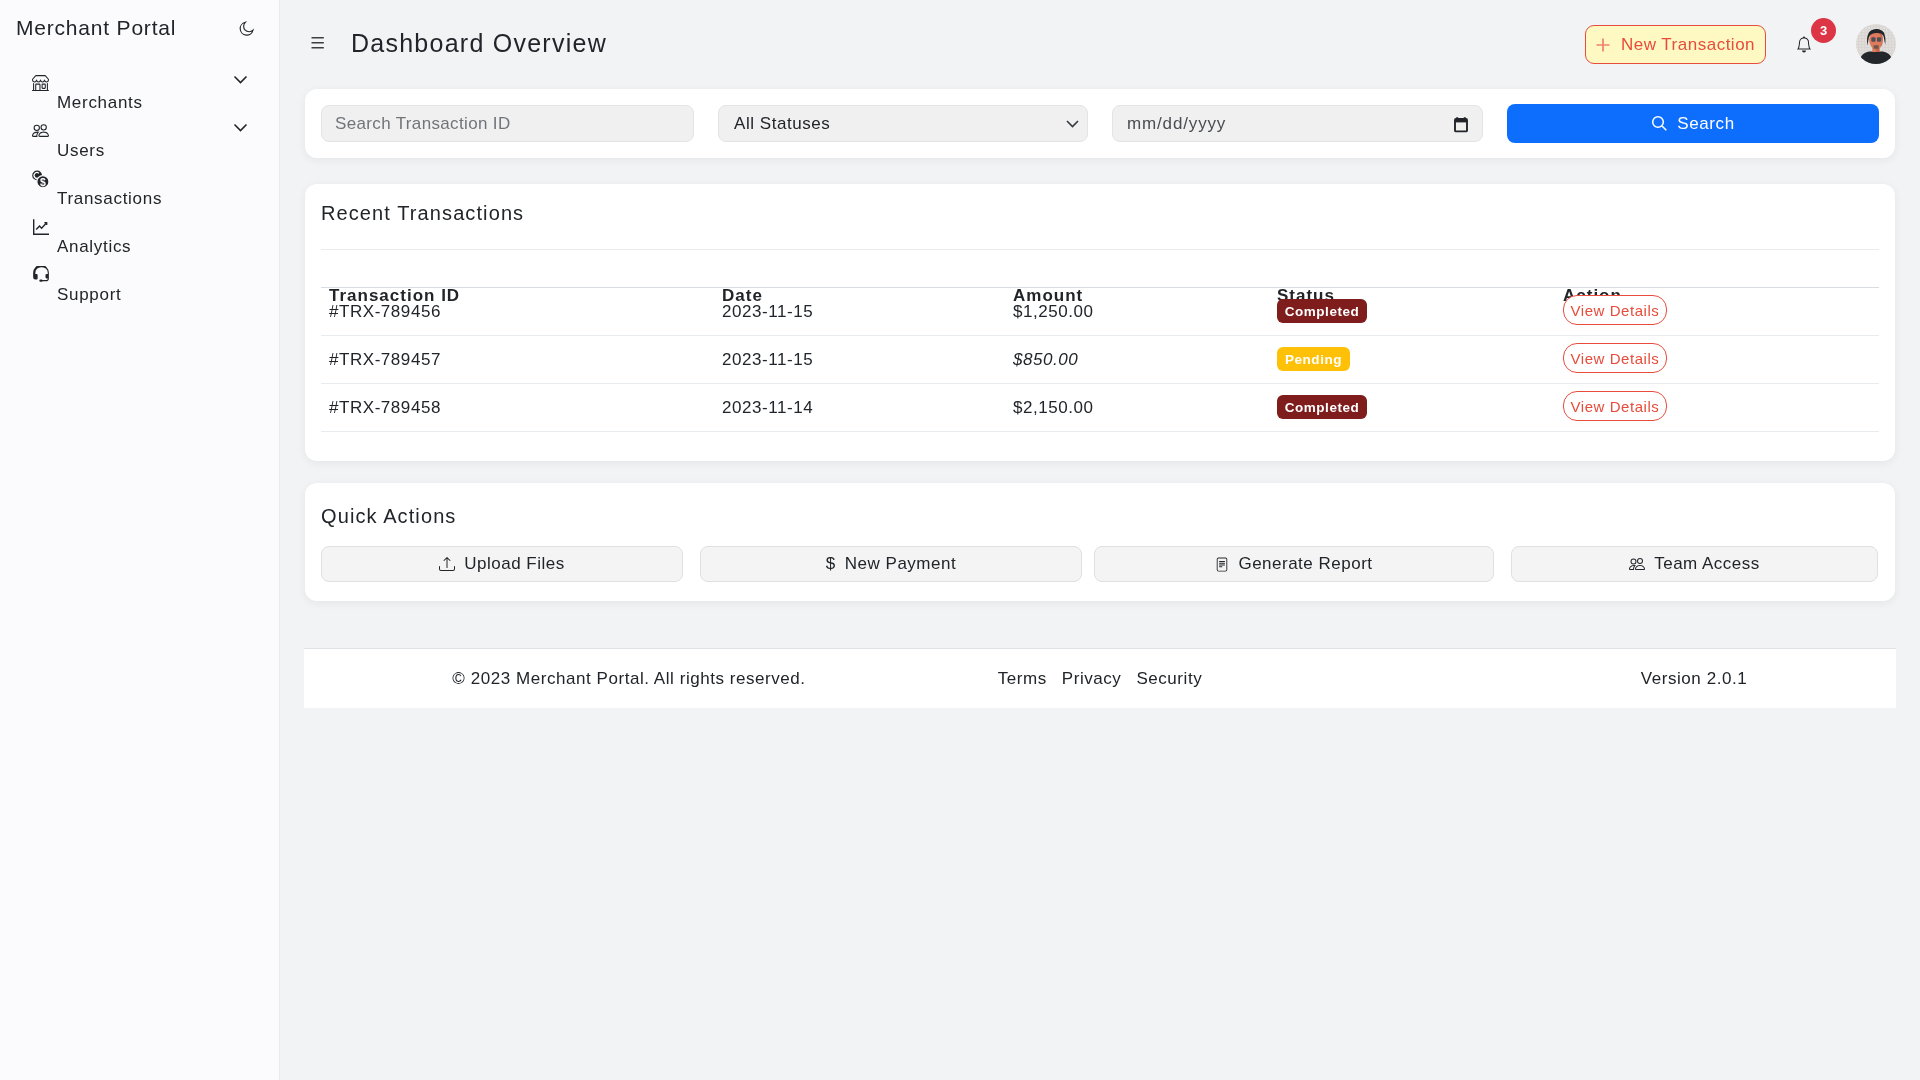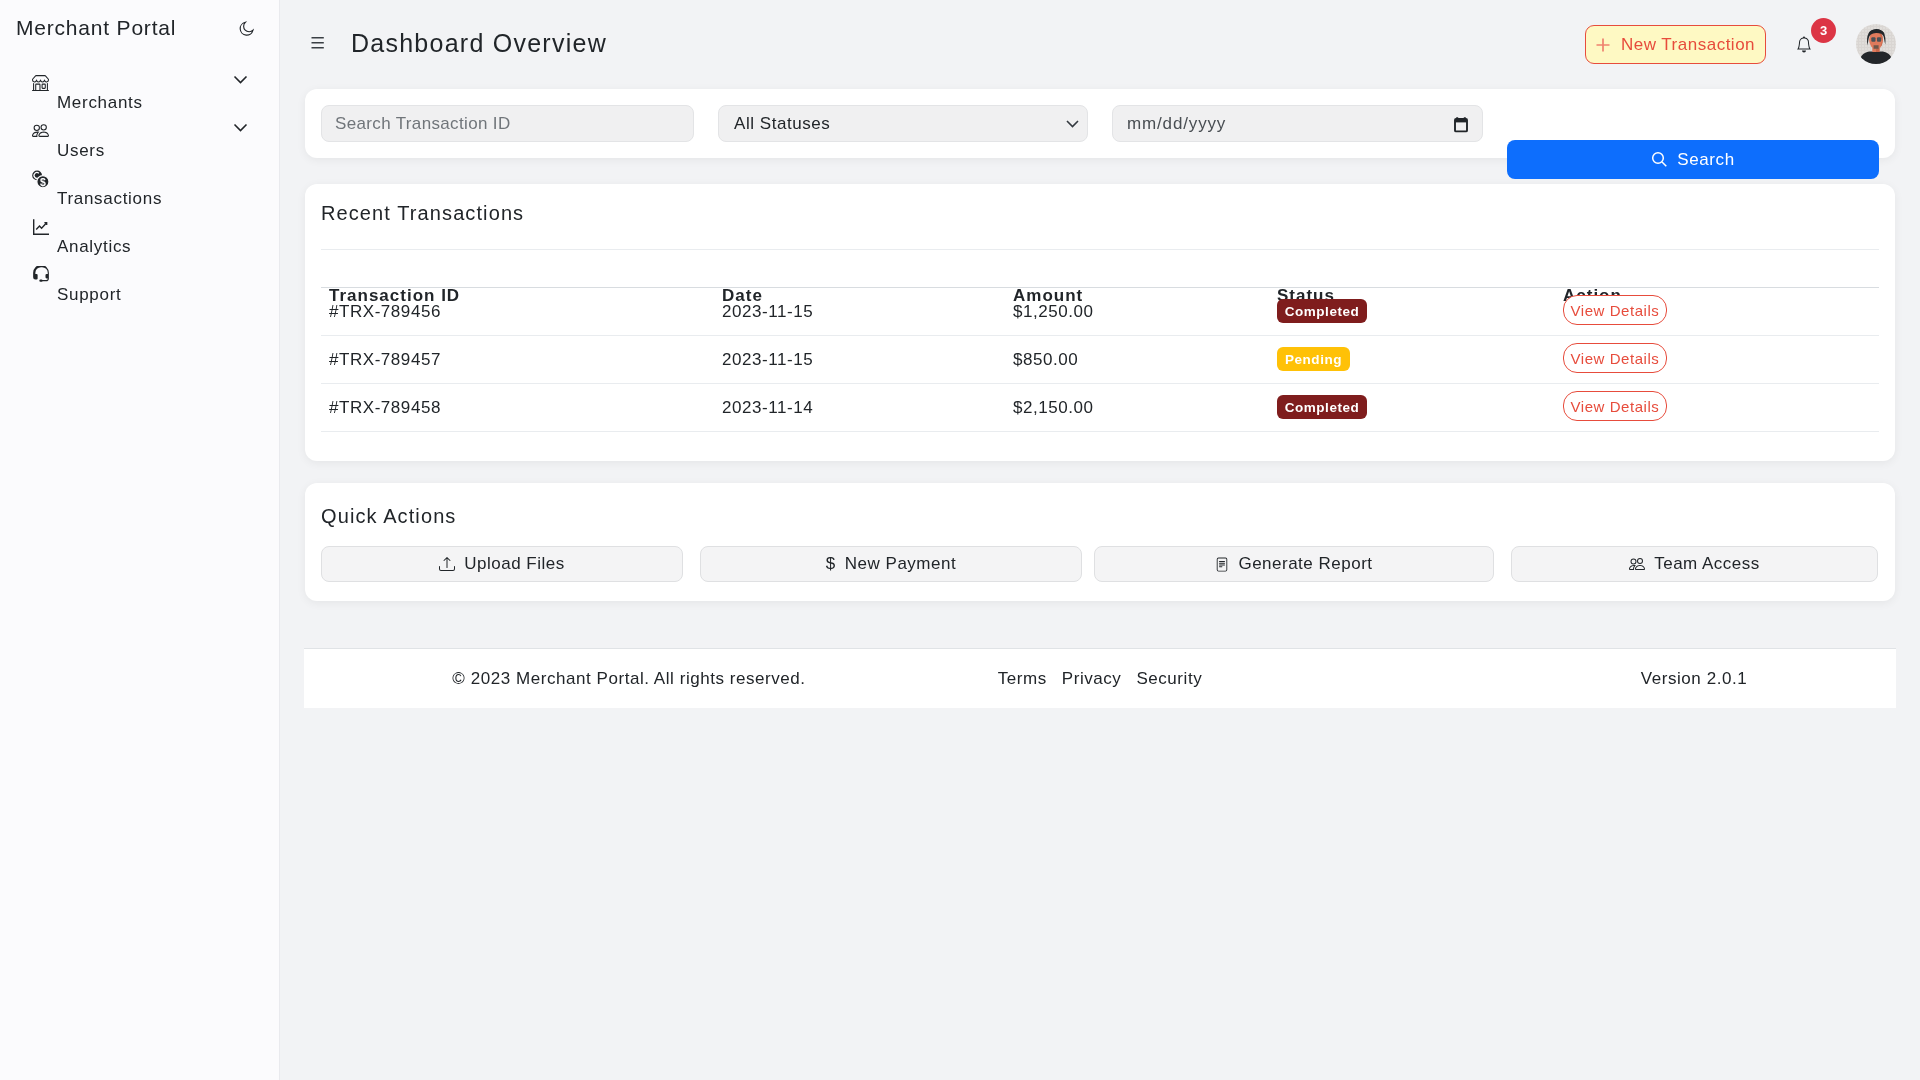--- a/index.html
+++ b/index.html
@@ -22,21 +22,21 @@
 
   
   #search-card { left:305px; top:89px; width:1590px; height:69px; }
   .field { position:absolute; top:105px; height:37px; background:#f0f0f1; border:1px solid #e3e4e6; border-radius:8px; }
   #f-input { left:321px; width:373px; }
   #f-input .ph { position:absolute; left:13px; top:50%; transform:translateY(-50%); font-size:17px; color:#70757a; letter-spacing:0.35px; }
   #f-select { left:718px; width:370px; }
   #f-select .tx { position:absolute; left:15px; top:50%; transform:translateY(-50%); font-size:17px; color:#212529; letter-spacing:0.55px; }
   #f-date { left:1112px; width:371px; }
   #f-date .tx { position:absolute; left:14px; top:50%; transform:translateY(-50%); font-size:17px; color:#494e53; letter-spacing:0.85px; }
-  #btn-search { position:absolute; left:1507px; top:104px; width:372px; height:39px; background:#0d6efd; border-radius:8px; color:#fff; font-size:17px; display:flex; align-items:center; justify-content:center; gap:9px; letter-spacing:0.6px;margin-top:36px; }
+  #btn-search { position:absolute; left:1507px; top:104px; width:372px; height:39px; background:#0d6efd; border-radius:8px; color:#fff; font-size:17px; display:flex; align-items:center; justify-content:center; gap:9px; letter-spacing:0.6px; }
 
   
   #rt-card { left:305px; top:184px; width:1590px; height:277px; }
   #rt-title { position:absolute; left:321px; top:202px; font-size:20px; color:#212529; letter-spacing:1.1px; }
   .hline { position:absolute; left:321px; width:1558px; height:1px; background:#e9ecef; }
   .th { position:absolute; font-size:17px; font-weight:700; color:#212529; top:258px; letter-spacing:1.0px;margin-top:28px; }
   .td { position:absolute; font-size:17px; color:#212529; letter-spacing:0.55px; }
   .badge { position:absolute; height:24px; border-radius:6px; color:#fff; font-size:13.5px; font-weight:700; display:flex; align-items:center; justify-content:center; letter-spacing:0.55px; }
   .bg-green { background:#7f1d1d; }
   .bg-yellow { background:#ffc107; }
@@ -187,21 +187,21 @@
 
 <div class="td" style="left:329px; top:302px;">#TRX-789456</div>
 <div class="td" style="left:722px; top:302px;">2023-11-15</div>
 <div class="td" style="left:1013px; top:302px;">$1,250.00</div>
 <div class="badge bg-green" style="left:1277px; top:299px; width:90px;">Completed</div>
 <div class="vd-btn" style="top:295px;">View Details</div>
 <div class="hline" style="top:335px;"></div>
 
 <div class="td" style="left:329px; top:350px;">#TRX-789457</div>
 <div class="td" style="left:722px; top:350px;">2023-11-15</div>
-<div class="td" style="left:1013px; top:350px;">$850.00</div>
+<div class="td" style="left:1013px; top:350px;font-style:italic;">$850.00</div>
 <div class="badge bg-yellow" style="left:1277px; top:347px; width:73px;">Pending</div>
 <div class="vd-btn" style="top:343px;">View Details</div>
 <div class="hline" style="top:383px;"></div>
 
 <div class="td" style="left:329px; top:398px;">#TRX-789458</div>
 <div class="td" style="left:722px; top:398px;">2023-11-14</div>
 <div class="td" style="left:1013px; top:398px;">$2,150.00</div>
 <div class="badge bg-green" style="left:1277px; top:395px; width:90px;">Completed</div>
 <div class="vd-btn" style="top:391px;">View Details</div>
 <div class="hline" style="top:431px;"></div>

